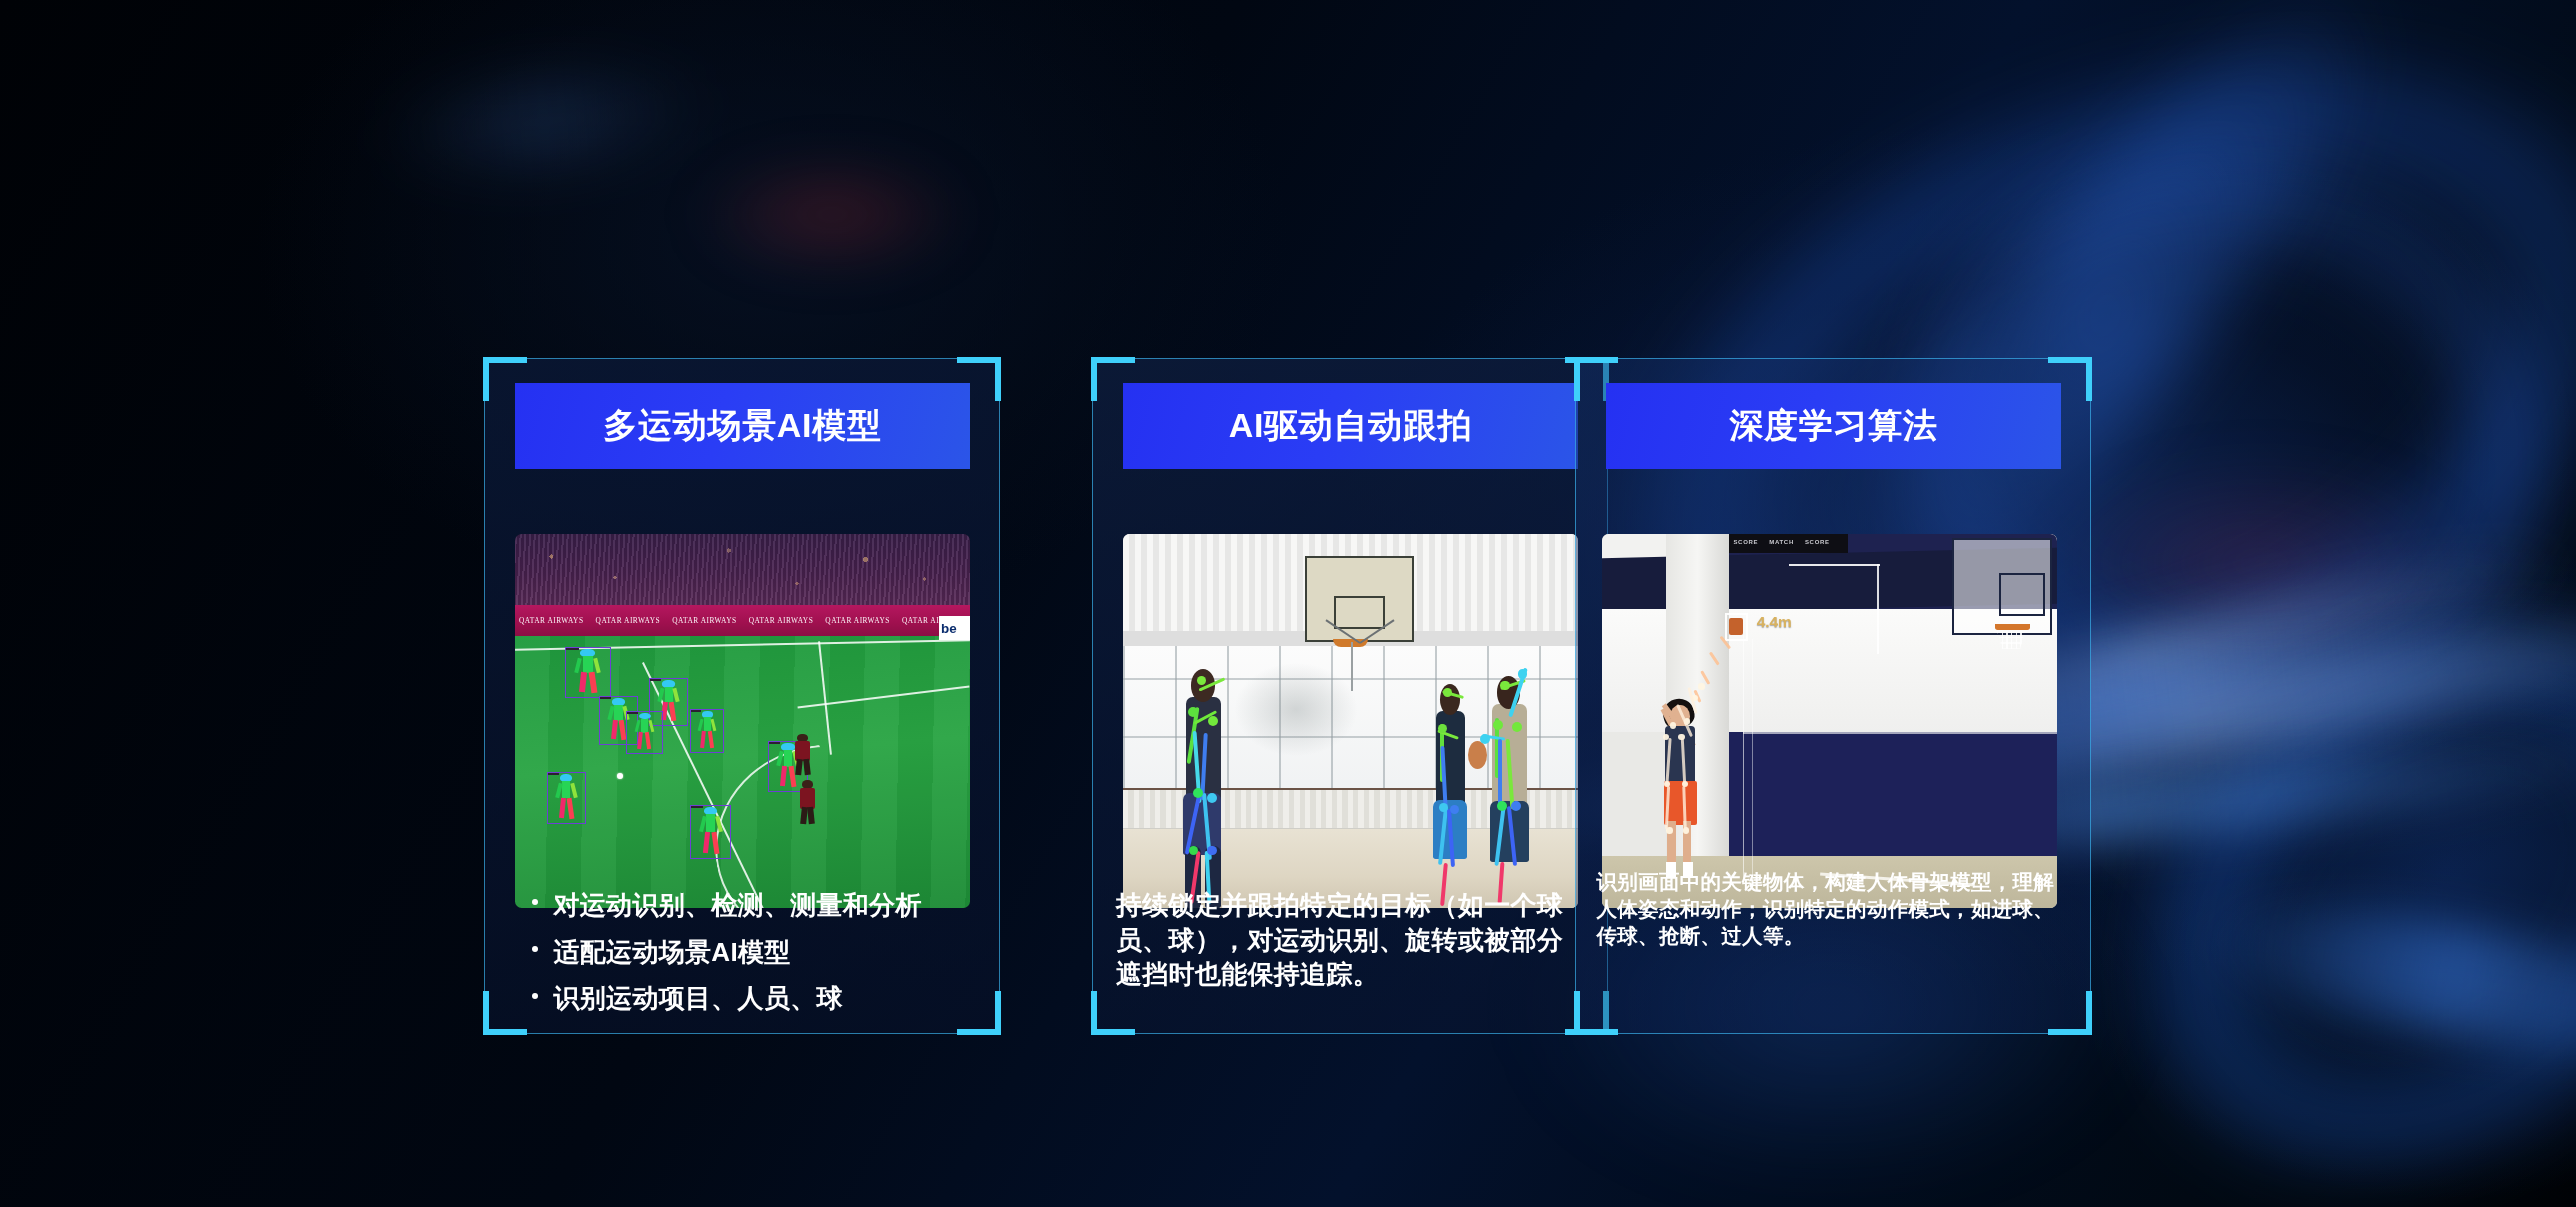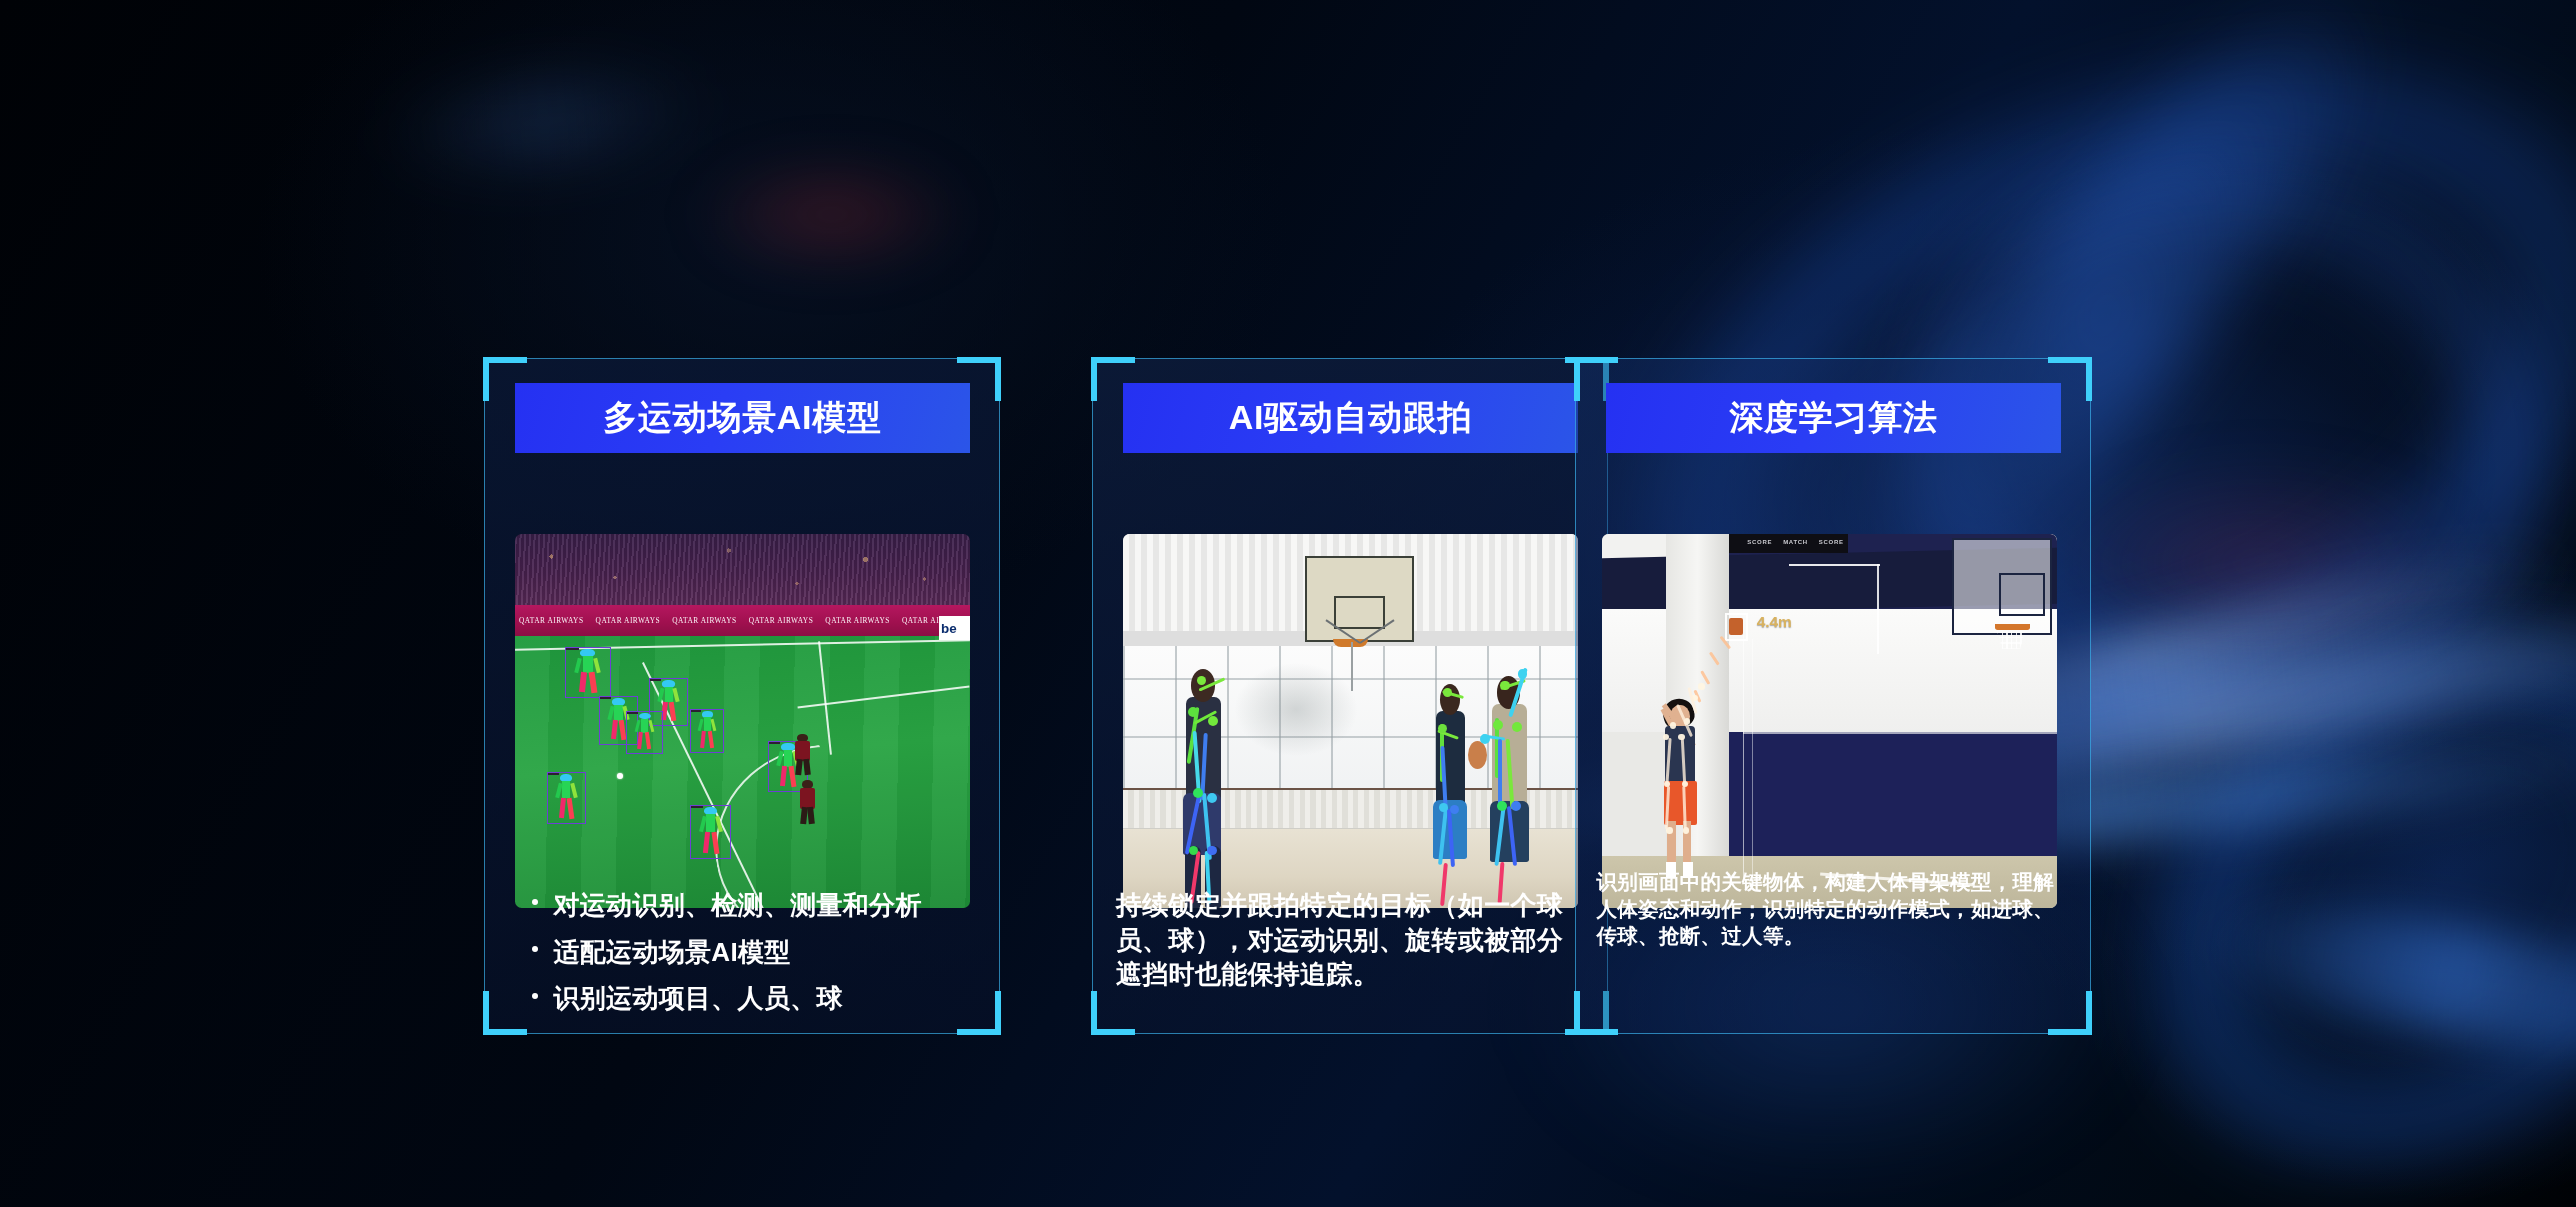--- a/index.html
+++ b/index.html
@@ -129,39 +129,38 @@
   .c-bl .h { left:0; bottom:0; }
   .c-bl .v { left:0; bottom:0; }
   .c-br { right:-0.7px; bottom:-0.7px; }
   .c-br .h { right:0; bottom:0; }
   .c-br .v { right:0; bottom:0; }
 
   
   .card-title {
     position:absolute;
     left:31px; top:25px;
-    width:455px; height:70px;
+    width:455px; height:86px;
     background:linear-gradient(105deg,#2531f2 0%, #2a3df5 45%, #2b55e8 100%);
     display:flex; align-items:center; justify-content:center;
     color:#fff;
     font-size:34px;
     font-weight:bold;
     letter-spacing:0.7px;
     white-space:nowrap;
   }
 
   
   .card-media {
     position:absolute;
     left:31px; top:176px;
     width:455px; height:374px;
     border-radius:6.7px;
     overflow:hidden;
     background:#06101f;
-    text-align:right;
   }
   .card-3 .card-media { left:27px; width:455px; }
 
   
   .card-body {
     position:absolute;
     left:27px; right:23px;
     top:523px;
     color:#ffffff;
     font-size:26px;

